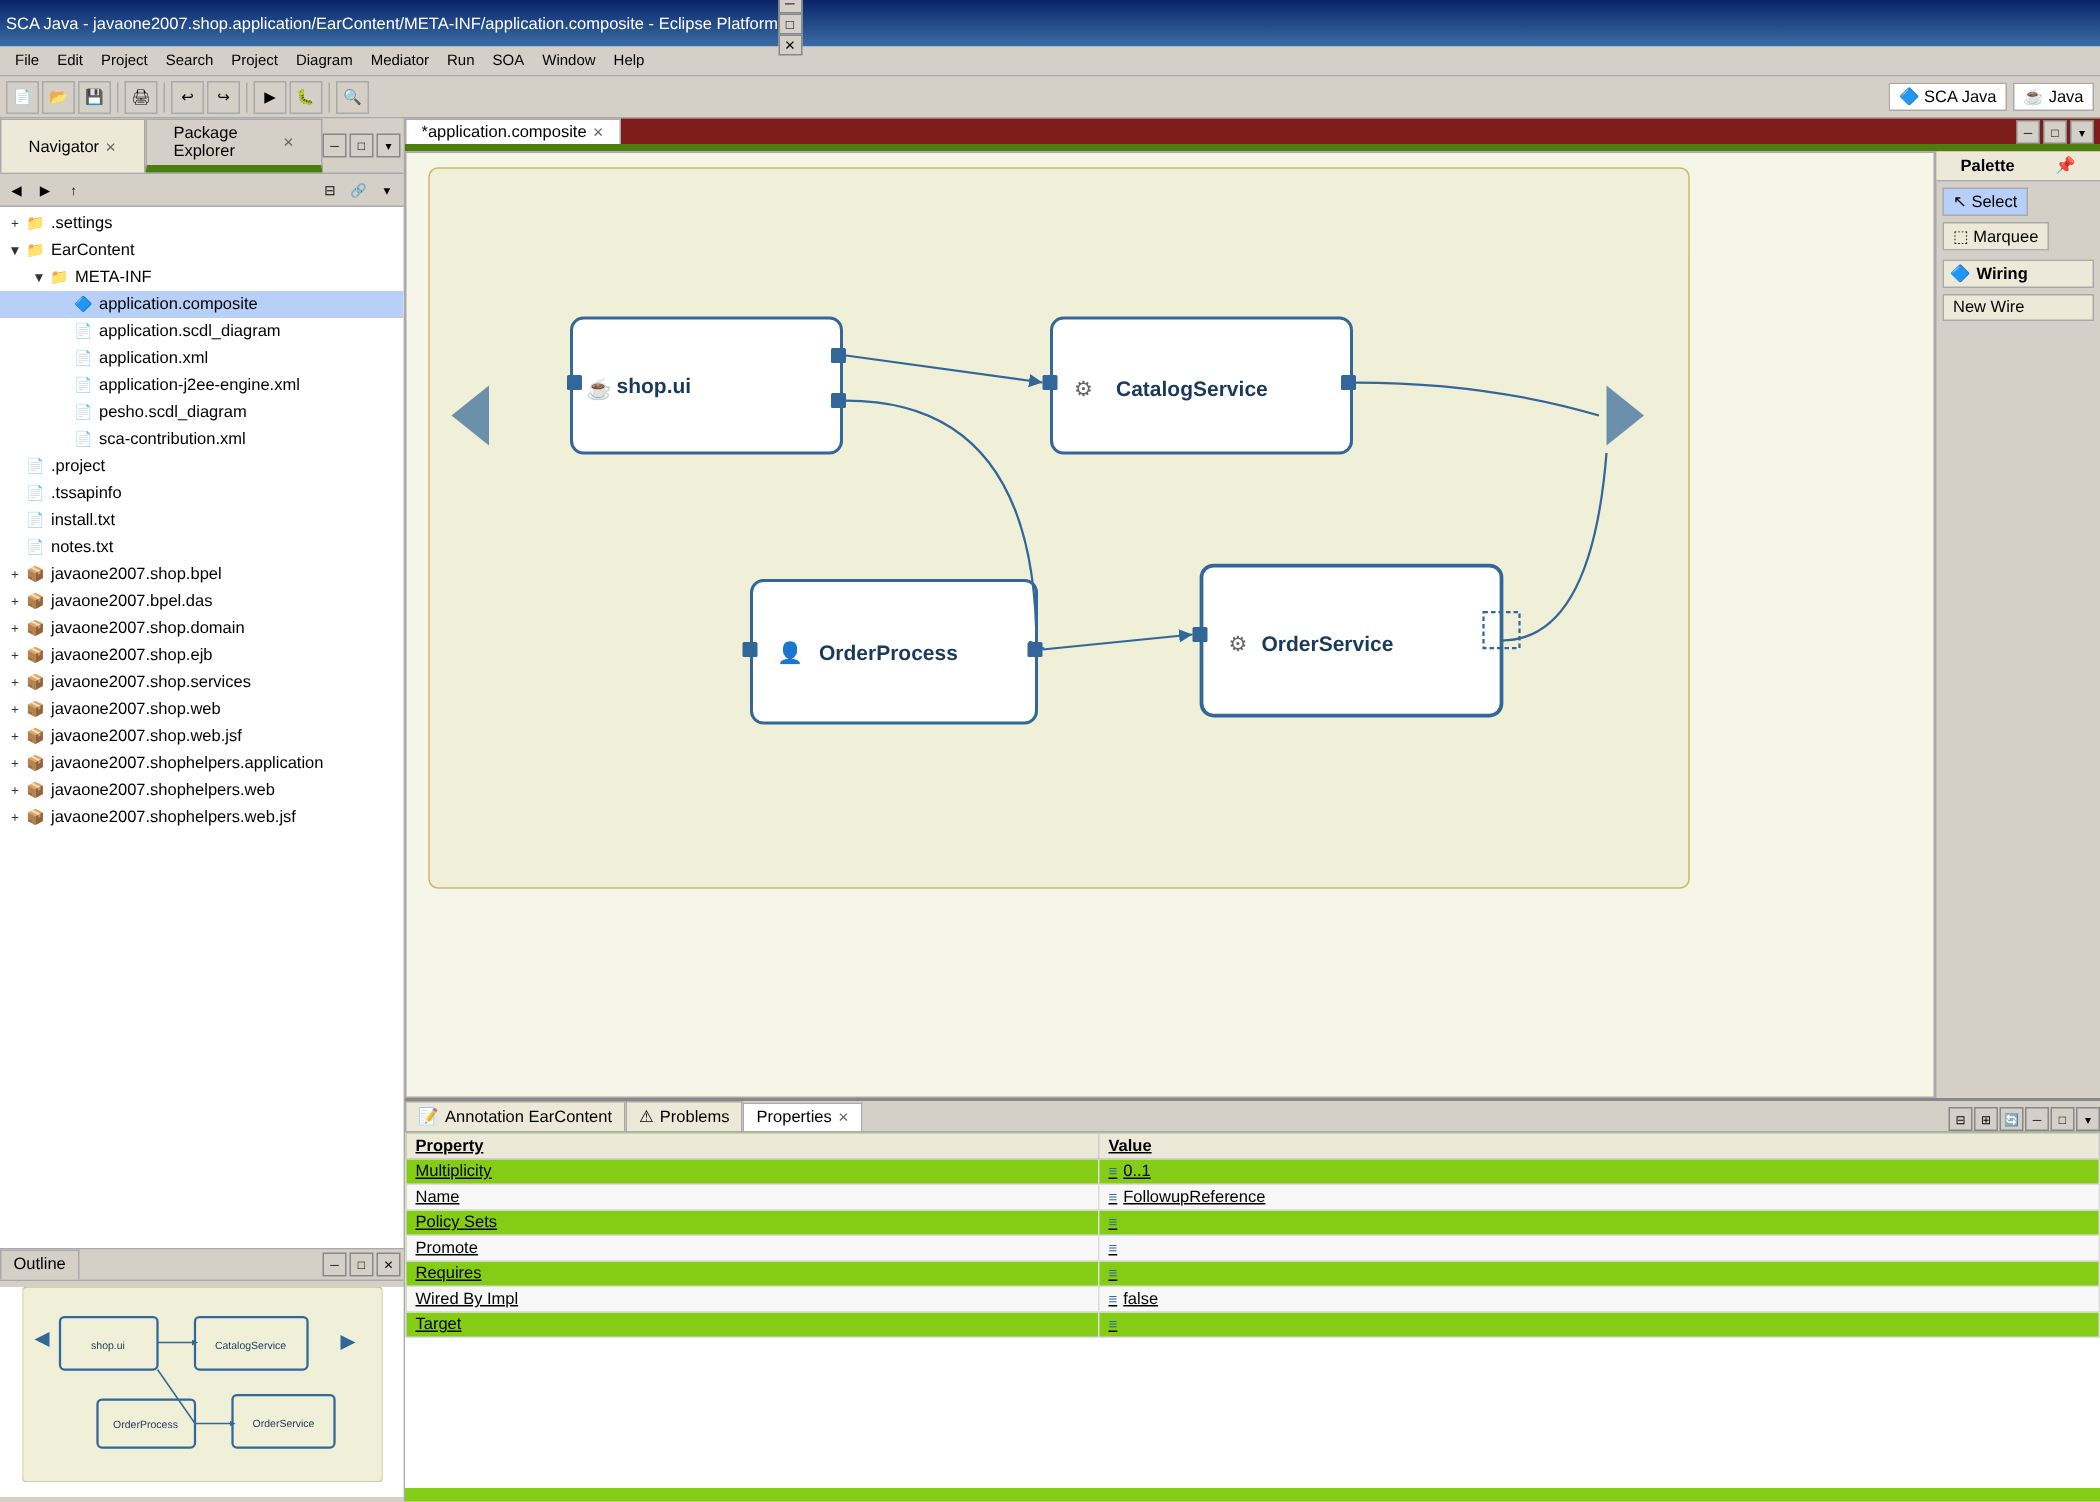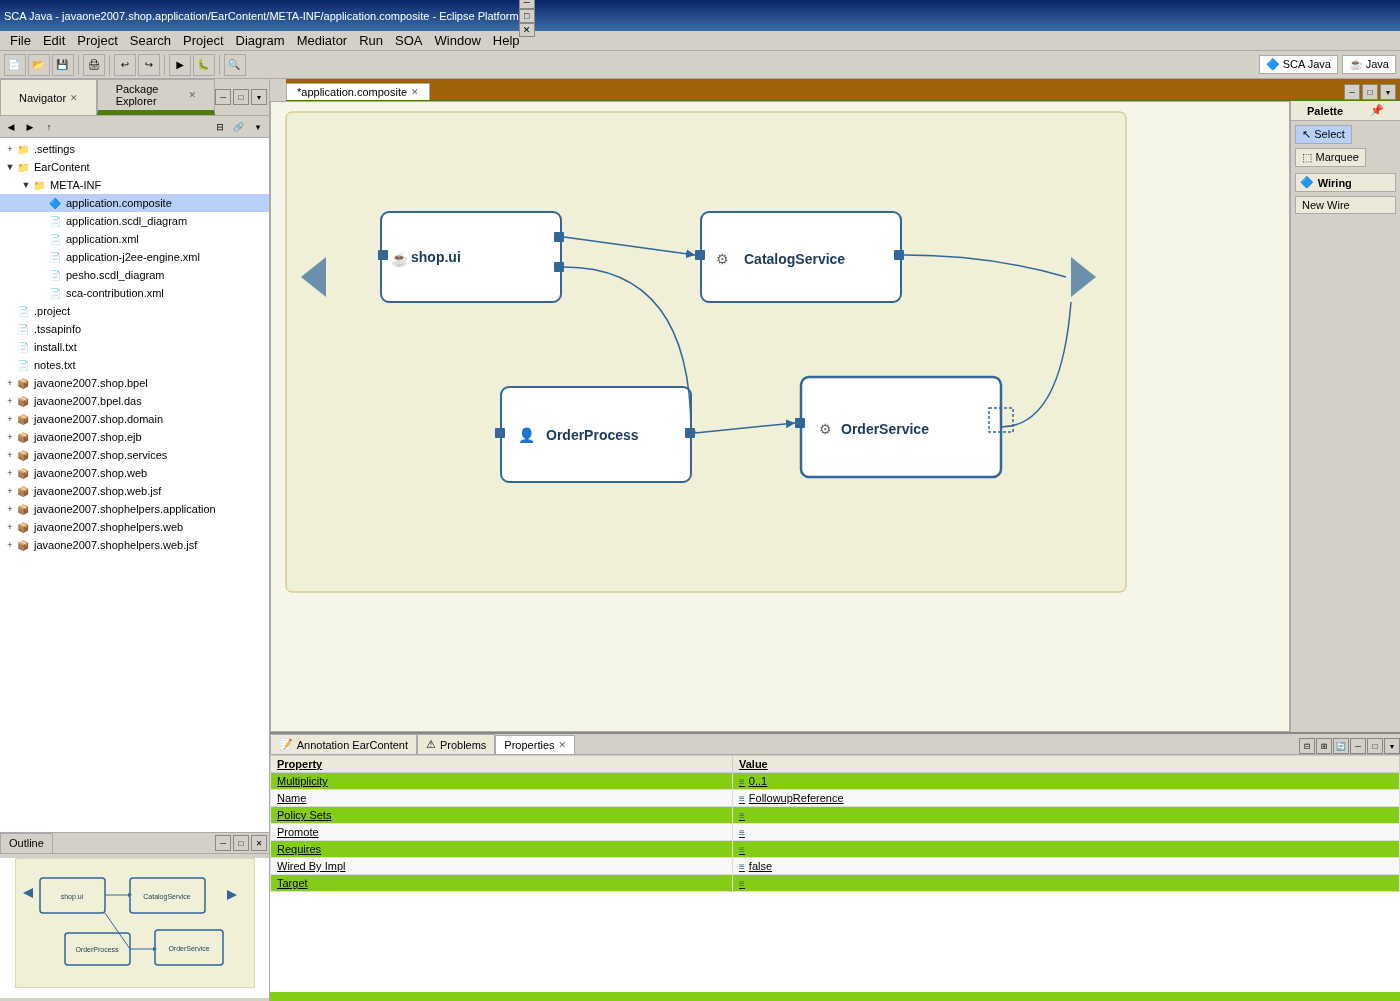--- a/index.html
+++ b/index.html
@@ -4,21 +4,21 @@
   <style>
     * { box-sizing: border-box; margin: 0; padding: 0; }
     body { font-family: 'Segoe UI', Arial, sans-serif; font-size: 11px; background: #d4d0c8; overflow: hidden; width: 1400px; height: 1001px; }
 
     
     #title-bar { background: linear-gradient(to bottom, #0a246a, #3a6ea5); color: white; height: 31px; display: flex; align-items: center; padding: 0 4px; font-size: 11px; }
     .title-btn { width: 16px; height: 14px; background: #d4d0c8; border: 1px solid #888; font-size: 9px; display: flex; align-items: center; justify-content: center; cursor: pointer; color: black; }
 
     
     #menu-bar { background: #d4d0c8; border-bottom: 1px solid #aaa; height: 20px; display: flex; align-items: center; padding: 0 4px; }
-    .menu-item { padding: 2px 6px; font-size: 13px; cursor: pointer; }
+    .menu-item { padding: 2px 6px; font-size: 10px; cursor: pointer; }
 
     
     #toolbar { background: #d4d0c8; border-bottom: 1px solid #aaa; height: 28px; display: flex; align-items: center; padding: 2px 4px; gap: 2px; }
     .tb-btn { width: 22px; height: 22px; background: #d4d0c8; border: 1px solid #aaa; display: flex; align-items: center; justify-content: center; cursor: pointer; font-size: 10px; }
     .tb-sep { width: 1px; height: 20px; background: #aaa; margin: 0 2px; }
     #toolbar-right { margin-left: auto; display: flex; align-items: center; gap: 4px; }
     .tb-label { font-size: 11px; padding: 2px 6px; background: white; border: 1px solid #aaa; cursor: pointer; }
 
     
     #main { display: flex; height: calc(1001px - 20px - 20px - 28px); }
@@ -50,21 +50,21 @@
     #outline-panel { height: 180px; border-top: 1px solid #aaa; background: #d4d0c8; }
     #outline-tabs { display: flex; background: #d4d0c8; border-bottom: 1px solid #aaa; }
     .outline-tab { padding: 3px 8px; font-size: 11px; border: 1px solid #aaa; border-bottom: none; background: #ece9d8; cursor: pointer; }
     .outline-tab.active { background: #d4d0c8; }
     #outline-content { width: 100%; height: 140px; position: relative; background: white; }
 
     
     #center-area { flex: 1; display: flex; flex-direction: column; }
 
     
-    #editor-tabs { background: #a16207; border-bottom: 1px solid #4d7c0f; height: 22px; display: flex; align-items: flex-end; margin-left: 16px; }
+    #editor-tabs { background: #7f1d1d; border-bottom: 5px solid #4d7c0f; height: 22px; display: flex; align-items: flex-end; }
     .editor-tab { padding: 2px 10px; font-size: 11px; border: 1px solid #aaa; border-bottom: none; background: #d4d0c8; cursor: pointer; display: flex; align-items: center; gap: 4px; }
     .editor-tab.active { background: white; }
 
     
     #editor-palette-area { flex: 1; display: flex; min-height: 0; }
     #editor-canvas { flex: 1; background: #f5f5e8; position: relative; overflow: hidden; border: 1px solid #aaa; }
 
     
     #palette { width: 110px; border-left: 1px solid #aaa; background: #d4d0c8; display: flex; flex-direction: column; }
     #palette-header { background: #ece9d8; border-bottom: 1px solid #aaa; padding: 3px 16px; font-size: 11px; font-weight: bold; display: flex; align-items: center; justify-content: space-between; }

